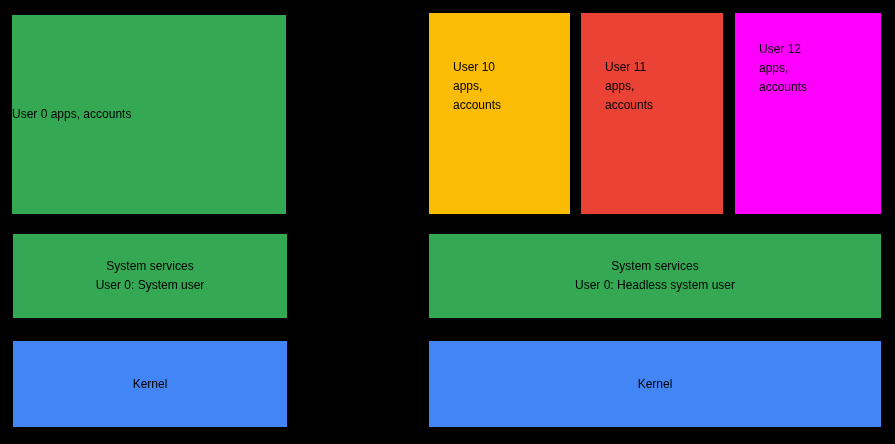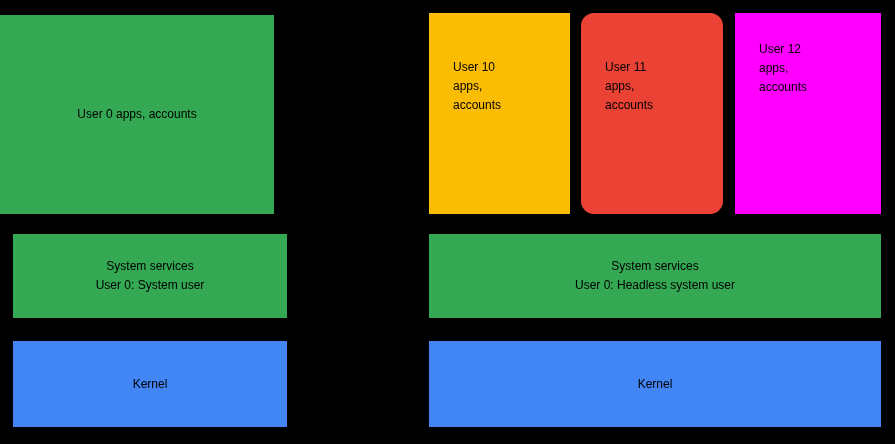--- a/index.html
+++ b/index.html
@@ -26,23 +26,23 @@
     box-sizing: border-box;
     color: #000000;
     font-family: "Liberation Sans", sans-serif;
     font-size: 12px;
     line-height: 19px;
     white-space: pre-line;
     overflow: hidden;
   }
   
   #box-left-user0-apps {
-    left: 0; top: 15px; width: 274px; height: 199px;
+    left: 12px; top: 15px; width: 274px; height: 199px;
     background: #34A853;
-    display: flex; align-items: center; justify-content: center;
+    display: flex; align-items: center; justify-content: flex-start;
     text-align: center;
   }
   #box-left-system-services {
     left: 13px; top: 234px; width: 274px; height: 84px;
     background: #34A853;
     display: flex; align-items: center; justify-content: center;
     text-align: center;
   }
   #box-left-kernel {
     left: 13px; top: 341px; width: 274px; height: 86px;
@@ -55,21 +55,20 @@
     left: 429px; top: 13px; width: 141px; height: 201px;
     background: #FBBC04;
     padding: 26px 0 0 24px;
     text-align: left;
   }
   #box-right-user11-apps {
     left: 581px; top: 13px; width: 142px; height: 201px;
     background: #EA4335;
     padding: 26px 0 13px 24px;
     text-align: left;
-    border-radius: 13px;
   }
   #box-right-user12-apps {
     left: 735px; top: 13px; width: 146px; height: 201px;
     background: #FF00FF;
     padding: 8px 0 0 24px;
     text-align: left;
   }
   #box-right-system-services {
     left: 429px; top: 234px; width: 452px; height: 84px;
     background: #34A853;

